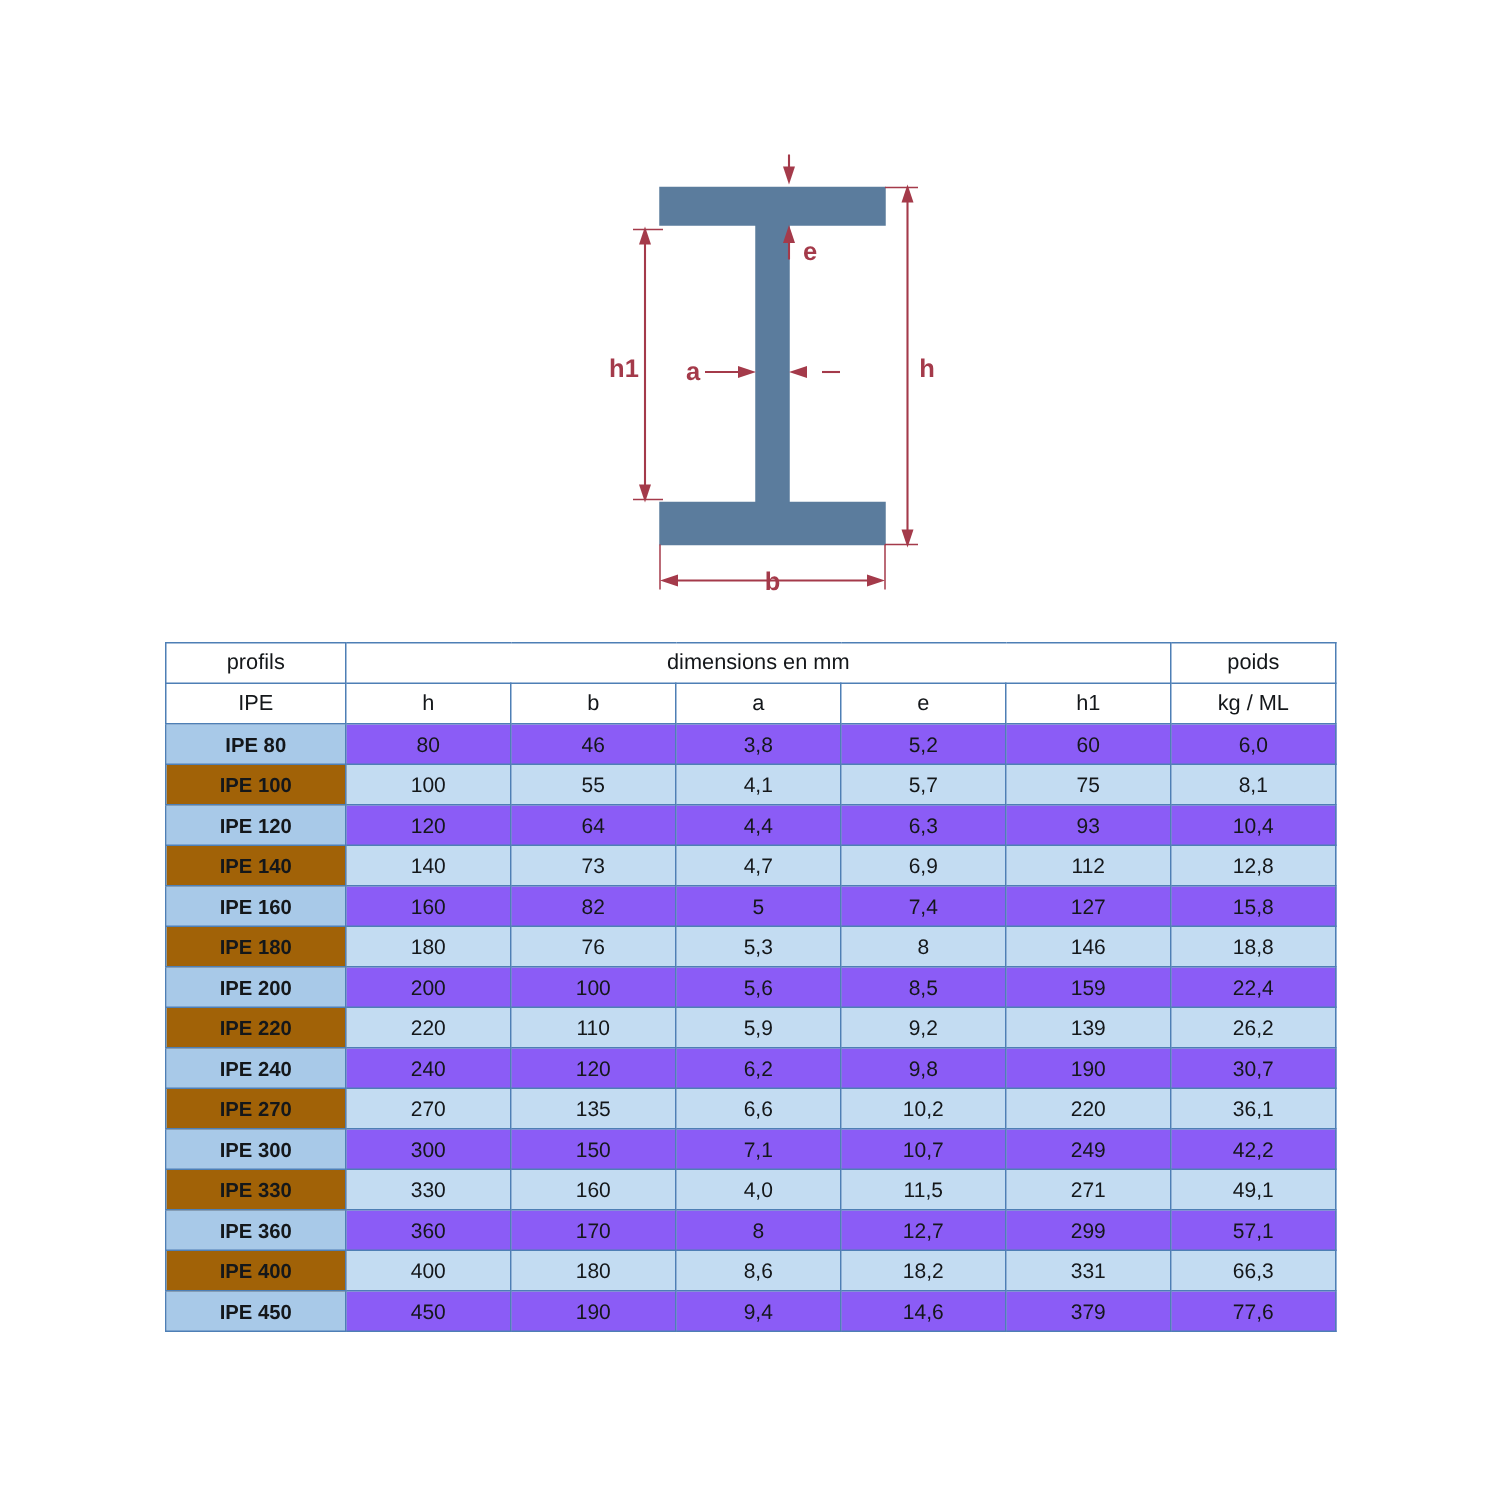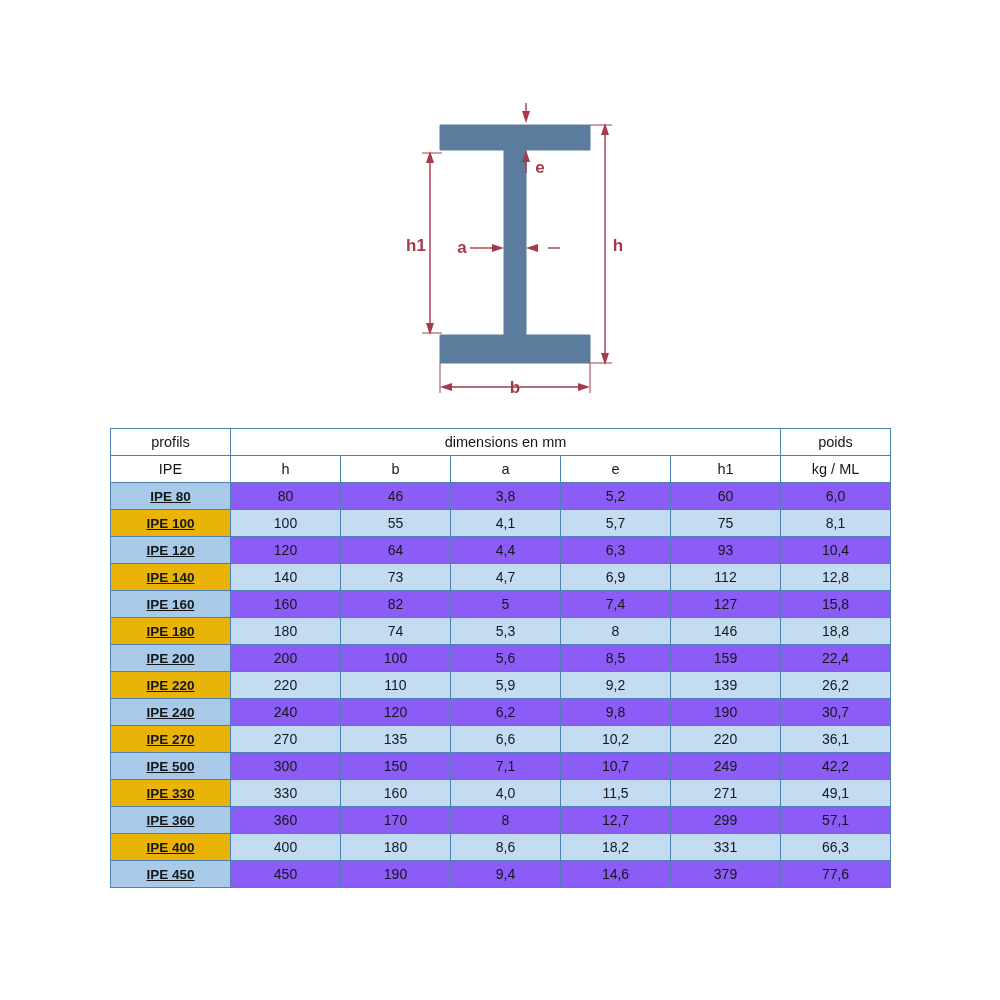--- a/index.html
+++ b/index.html
@@ -62,24 +62,23 @@
   }
   .col-profil { width: 120px; }
   .col-dim    { width: 110px; }
   .col-poids  { width: 110px; }
 
   tbody tr.odd td { background: #8b5cf6; }
   tbody tr.even td { background: #c3dcf2; }
   tbody td.profil-cell {
     font-weight: bold;
     font-size: 13.5px;
-    text-decoration: underline;
   }
   tbody tr.odd td.profil-cell { background: #a8c9e8; }
-  tbody tr.even td.profil-cell { background: #eab308; }
+  tbody tr.even td.profil-cell { background: #a16207; }
 </style>
 </head>
 <body>
 
 <div class="page">
 
   <div class="diagram">
     <svg width="260" height="320" viewBox="0 0 260 320" xmlns="http://www.w3.org/2000/svg">
 
       <g>
@@ -194,21 +193,21 @@
             <td>160</td>
             <td>82</td>
             <td>5</td>
             <td>7,4</td>
             <td>127</td>
             <td>15,8</td>
           </tr>
           <tr class="even">
             <td class="profil-cell">IPE 180</td>
             <td>180</td>
-            <td>74</td>
+            <td>76</td>
             <td>5,3</td>
             <td>8</td>
             <td>146</td>
             <td>18,8</td>
           </tr>
           <tr class="odd">
             <td class="profil-cell">IPE 200</td>
             <td>200</td>
             <td>100</td>
             <td>5,6</td>
@@ -237,21 +236,21 @@
           <tr class="even">
             <td class="profil-cell">IPE 270</td>
             <td>270</td>
             <td>135</td>
             <td>6,6</td>
             <td>10,2</td>
             <td>220</td>
             <td>36,1</td>
           </tr>
           <tr class="odd">
-            <td class="profil-cell">IPE 500</td>
+            <td class="profil-cell">IPE 300</td>
             <td>300</td>
             <td>150</td>
             <td>7,1</td>
             <td>10,7</td>
             <td>249</td>
             <td>42,2</td>
           </tr>
           <tr class="even">
             <td class="profil-cell">IPE 330</td>
             <td>330</td>

